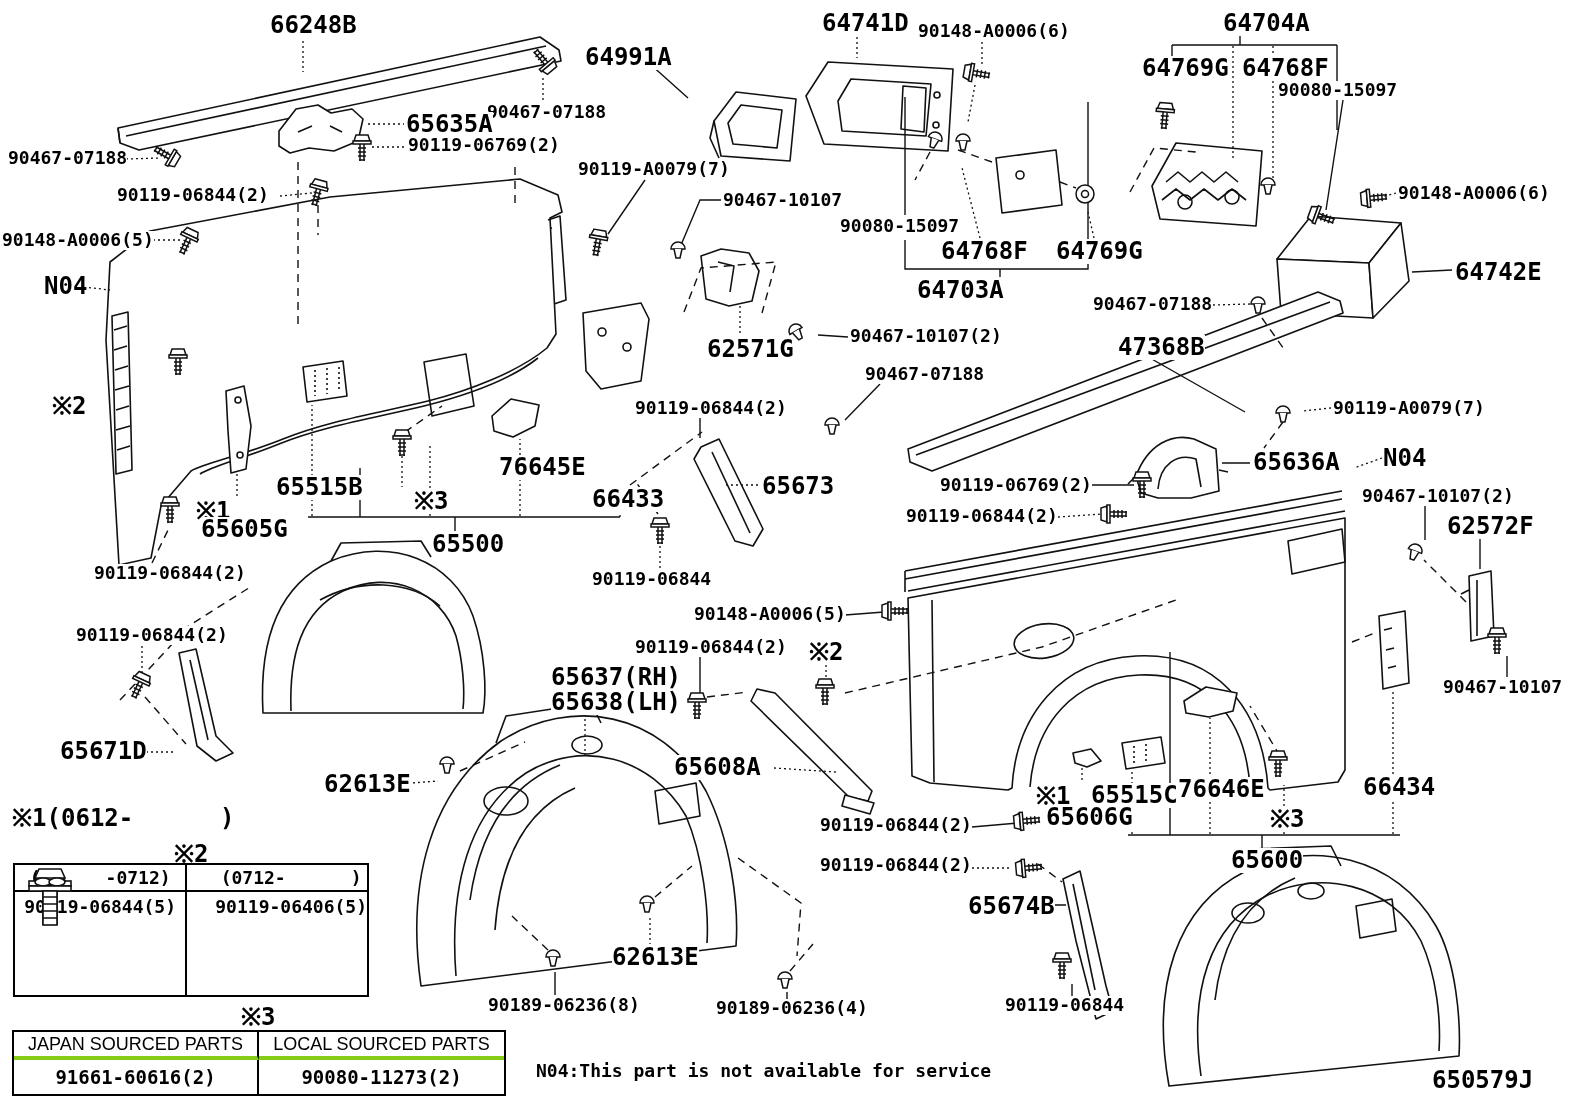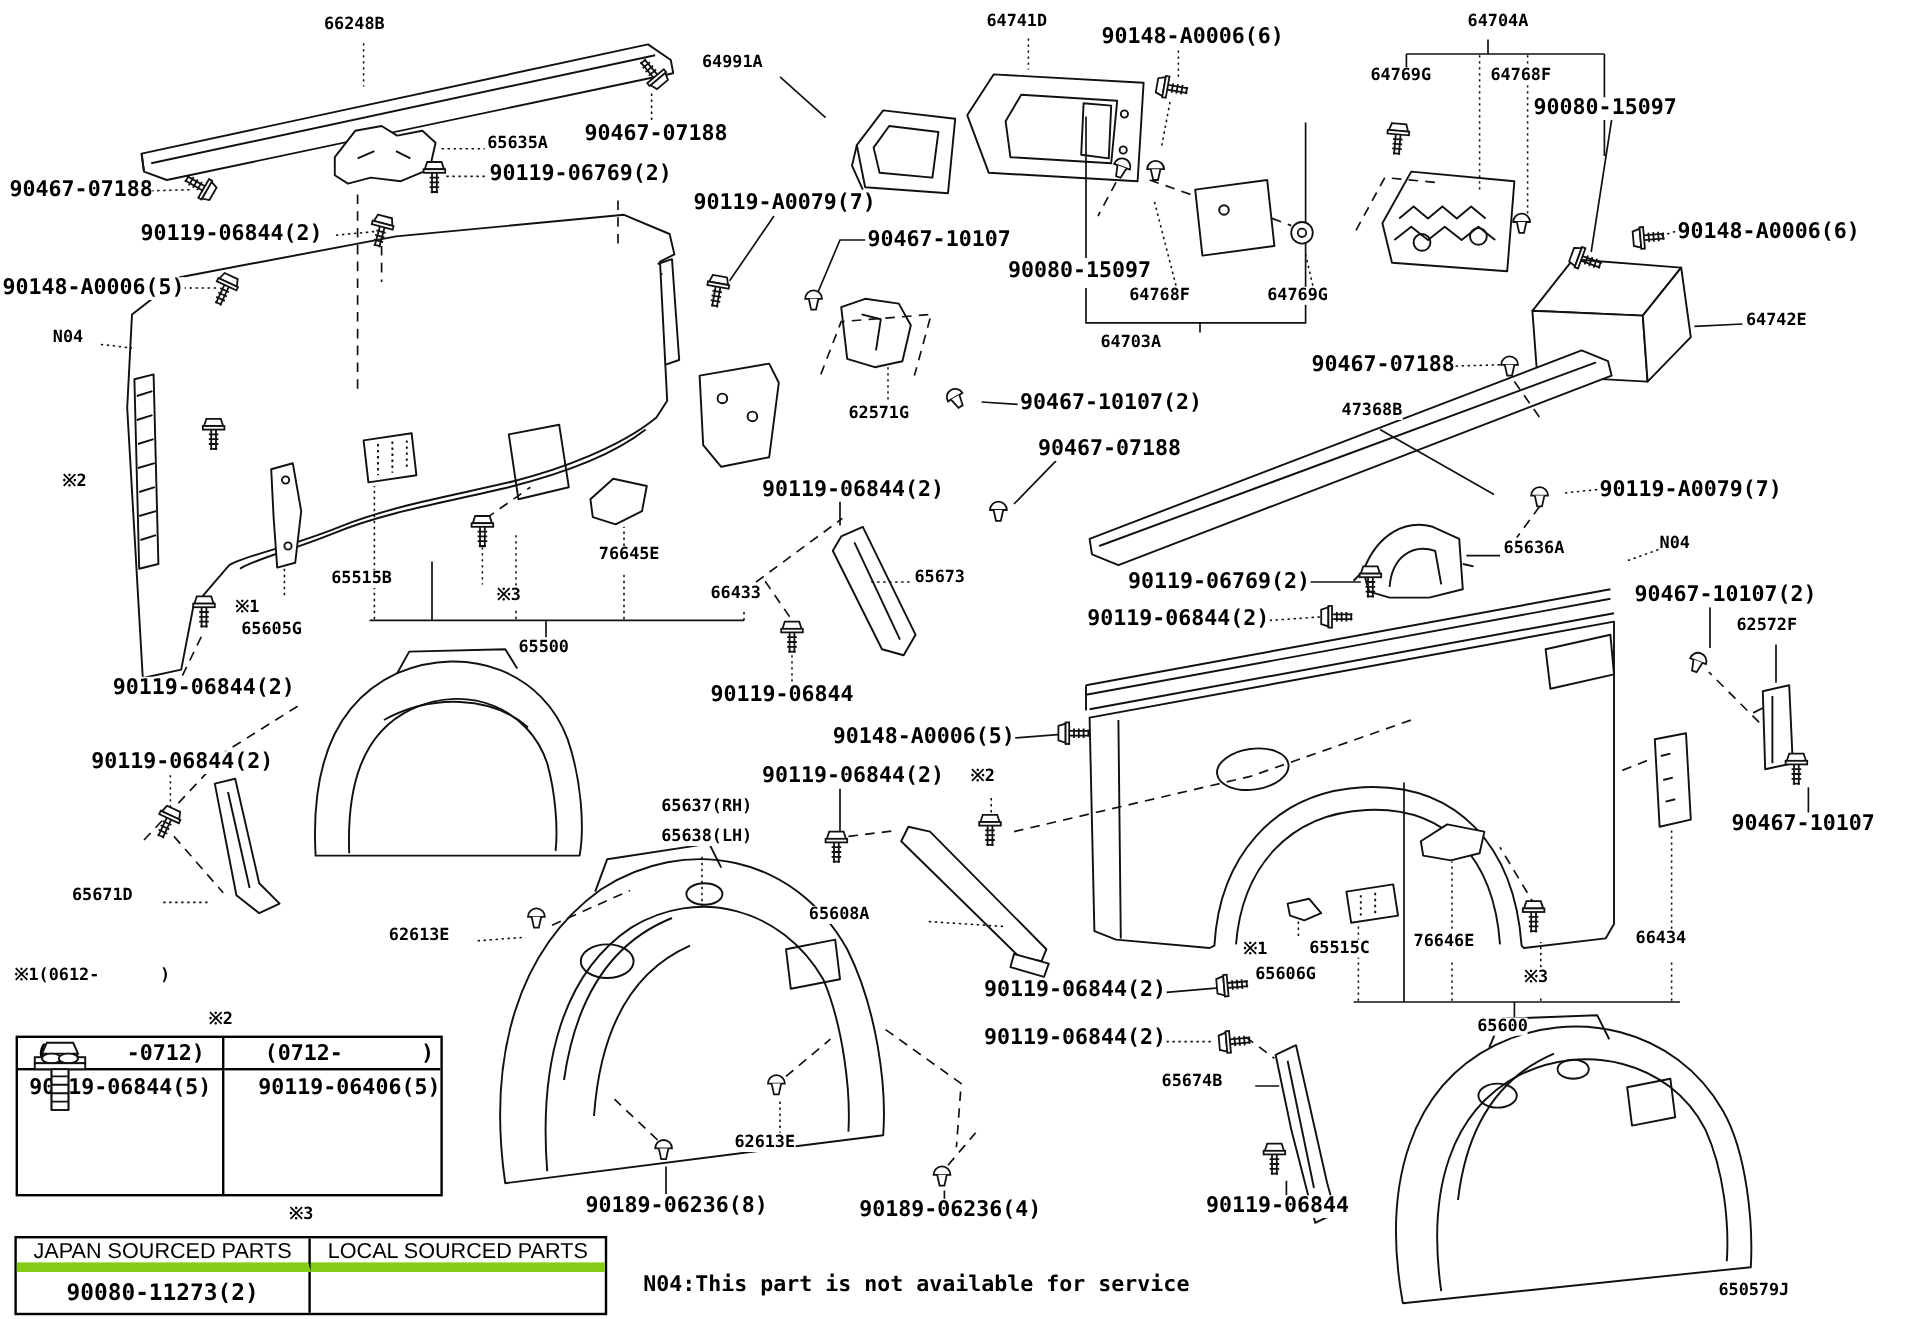--- a/index.html
+++ b/index.html
@@ -1,30 +1,30 @@
 <!DOCTYPE html>
 <html><head>
 <meta charset="utf-8">
 <style>
   html,body{margin:0;padding:0;background:#fff;}
   .stage{position:relative;width:1592px;height:1099px;background:#fff;overflow:hidden;
          font-family:"DejaVu Sans Mono","Liberation Mono",monospace;}
   svg{position:absolute;left:0;top:0;}
   .lbl{position:absolute;color:#000;font-weight:bold;white-space:pre;background:#fff;line-height:1.05;}
-  .lg{font-size:14px;}
+  .lg{font-size:24px;}
   .sm{font-size:18px;text-align:center;}
   .nt{font-size:18px;}
   .tbl{position:absolute;border:2px solid #000;background:#fff;}
   .tA{left:13px;top:863px;width:352px;height:130px;display:grid;grid-template-columns:1fr 1fr;grid-template-rows:27px 1fr;}
   .tA .c{border-right:2px solid #000;border-bottom:2px solid #000;display:flex;align-items:center;justify-content:center;
          font-weight:bold;font-size:18px;white-space:pre;}
   .tA .c:nth-child(2n){border-right:none;padding-left:28px;}
   .tA .body{border-bottom:none;flex-direction:column;justify-content:flex-start;padding-top:4px;}
   .tB{left:12px;top:1030px;width:490px;display:grid;grid-template-columns:1fr 1fr;grid-template-rows:28px 34px;}
-  .tB .c{border-right:2px solid #000;border-bottom:8px solid #84cc16;display:flex;align-items:center;justify-content:center;
+  .tB .c{border-right:2px solid #000;border-bottom:4px solid #84cc16;display:flex;align-items:center;justify-content:center;
          font-weight:bold;}
   .tB .c:nth-child(2n){border-right:none;}
   .tB .hd{font-size:18px;font-weight:normal;font-family:"Liberation Sans",sans-serif;}
   .tB .bd{font-size:19px;border-bottom:none;}
 </style>
 </head>
 <body>
 
 <div class="stage">
 
@@ -390,19 +390,20 @@
       </g>
     </svg>
   </div>
 </div>
 
 <div class="lbl lg" style="left:241px;top:1005px">※3</div>
 
 <div class="tbl tB">
   <div class="c hd">JAPAN SOURCED PARTS</div>
   <div class="c hd">LOCAL SOURCED PARTS</div>
+  <div class="c bd">91661-60616(2)</div>
   <div class="c bd">90080-11273(2)</div>
 </div>
 
 <div class="lbl nt" style="left:536px;top:1062px">N04:This part is not available for service</div>
 <div class="lbl lg" style="left:1432px;top:1068px">650579J</div>
 
 </div>
 
 </body></html>

